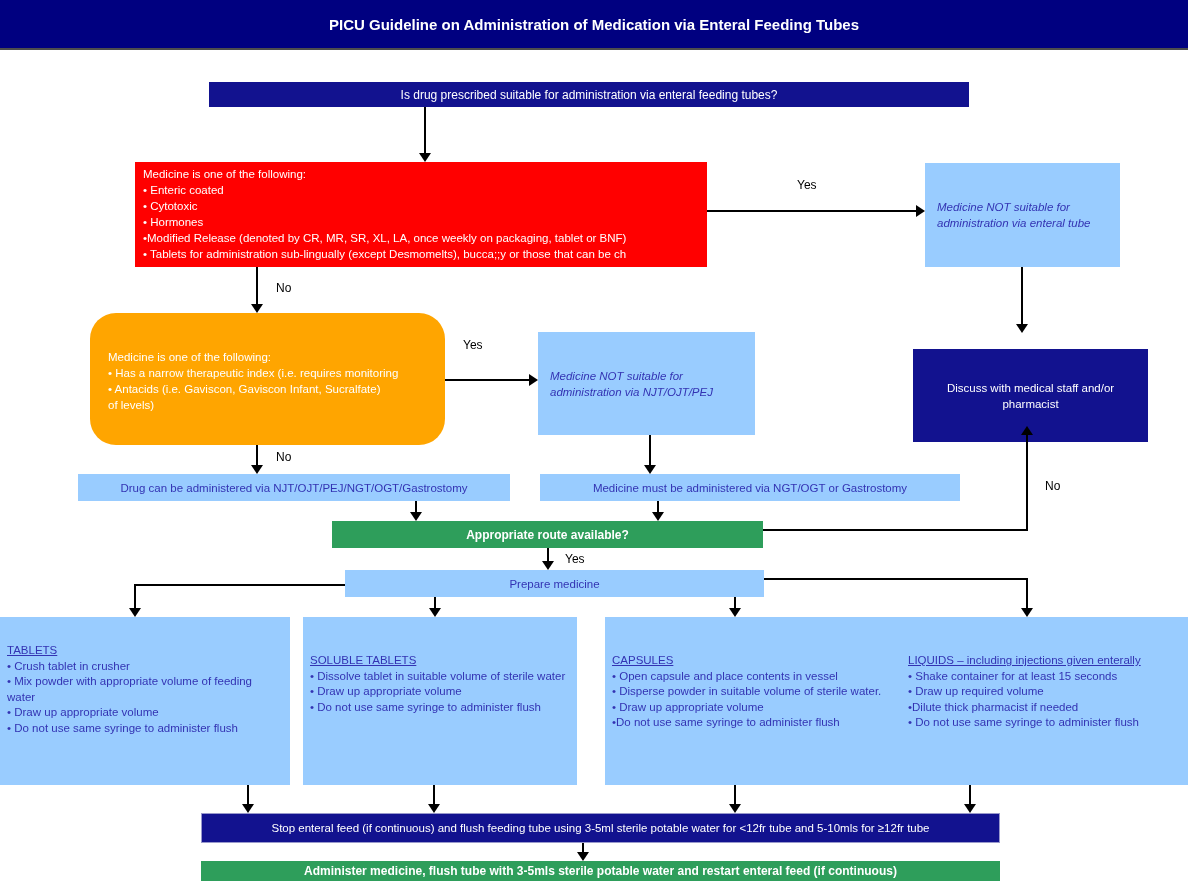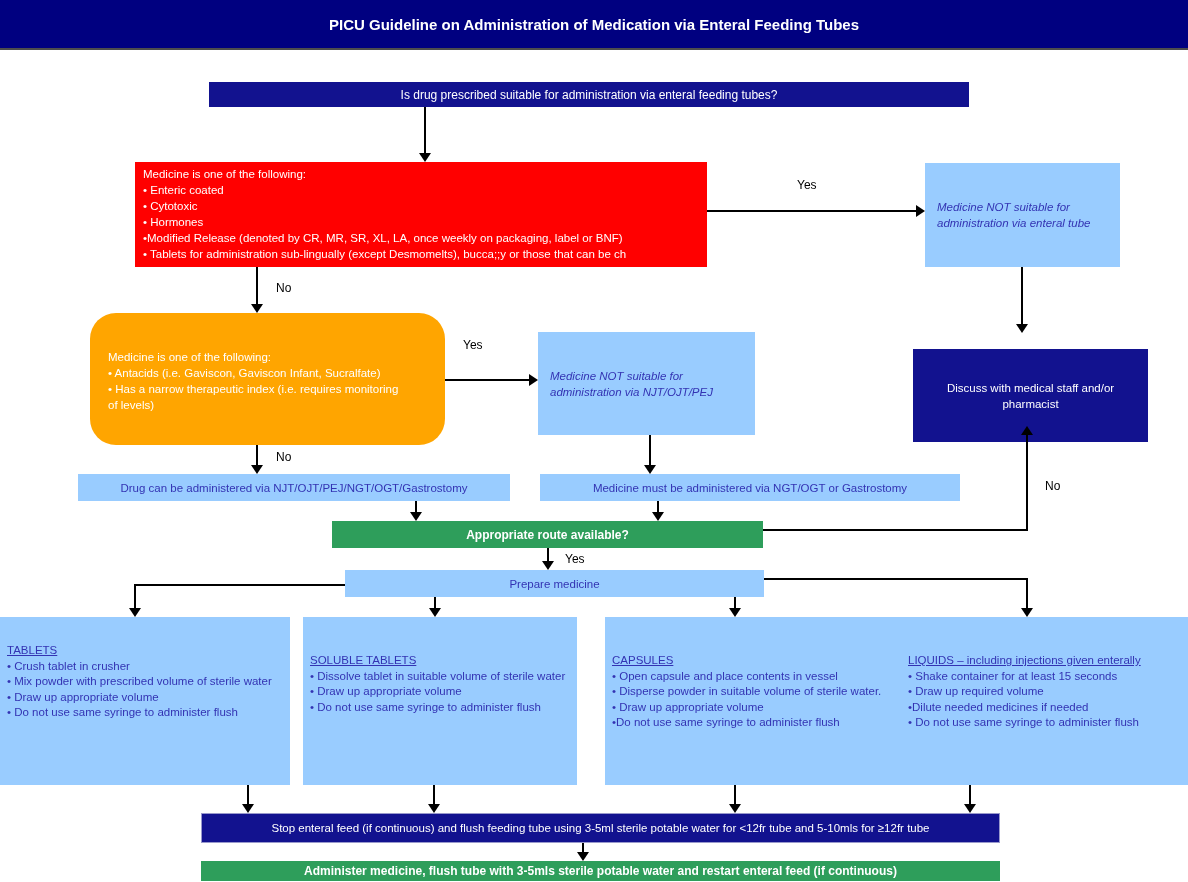--- a/index.html
+++ b/index.html
@@ -52,21 +52,21 @@
   </div>
 
   <div class="ln" style="left:424px;top:107px;width:2px;height:46px;"></div>
   <div class="ah d" style="left:419px;top:153px;"></div>
 
   <div class="abs redbox">
     <div>Medicine is one of the following:</div>
     <div>• Enteric coated</div>
     <div>• Cytotoxic</div>
     <div>• Hormones</div>
-    <div>•Modified Release (denoted by CR, MR, SR, XL, LA, once weekly on packaging, label or BNF)</div>
+    <div>•Modified Release (denoted by CR, MR, SR, XL, LA, once weekly on packaging, tablet or BNF)</div>
     <div>• Tablets for administration sub-lingually (except Desmomelts), bucca;;y or those that can be ch</div>
   </div>
 
   <div class="abs lbl" style="left:797px;top:178px;">Yes</div>
   <div class="ln" style="left:707px;top:210px;width:209px;height:2px;"></div>
   <div class="ah r" style="left:916px;top:205px;"></div>
 
   <div class="abs bluebox sidebox" style="left:925px;top:163px;width:195px;height:104px;">
     <span>Medicine NOT suitable for administration via enteral tube</span>
   </div>
@@ -77,22 +77,22 @@
   <div class="abs navybox" style="left:913px;top:333px;width:235px;height:93px;font-size:11.5px;line-height:16px;padding:0 20px;margin-top:16px;">
     <span>Discuss with medical staff and/or pharmacist</span>
   </div>
 
   <div class="abs lbl" style="left:276px;top:281px;">No</div>
   <div class="ln" style="left:256px;top:267px;width:2px;height:37px;"></div>
   <div class="ah d" style="left:251px;top:304px;"></div>
 
   <div class="abs orangebox">
     <div>Medicine is one of the following:</div>
+    <div>• Has a narrow therapeutic index (i.e. requires monitoring</div>
     <div>• Antacids (i.e. Gaviscon, Gaviscon Infant, Sucralfate)</div>
-    <div>• Has a narrow therapeutic index (i.e. requires monitoring</div>
     <div>of levels)</div>
   </div>
 
   <div class="abs lbl" style="left:463px;top:338px;">Yes</div>
   <div class="ln" style="left:445px;top:379px;width:84px;height:2px;"></div>
   <div class="ah r" style="left:529px;top:374px;"></div>
 
   <div class="abs bluebox sidebox" style="left:538px;top:332px;width:217px;height:103px;align-items:center;">
     <span>Medicine NOT suitable for administration via NJT/OJT/PEJ</span>
   </div>
@@ -145,21 +145,21 @@
   <div class="ah d" style="left:729px;top:608px;"></div>
 
   <div class="ln" style="left:764px;top:578px;width:264px;height:2px;"></div>
   <div class="ln" style="left:1026px;top:578px;width:2px;height:30px;"></div>
   <div class="ah d" style="left:1021px;top:608px;"></div>
 
   <div class="abs prepbox" style="left:0px;width:290px;padding-top:26px;">
     <div class="inner">
       <div class="hd">TABLETS</div>
       <div>• Crush tablet in crusher</div>
-      <div>• Mix powder with prescribed volume of sterile water</div>
+      <div>• Mix powder with appropriate volume of feeding water</div>
       <div>• Draw up appropriate volume</div>
       <div>• Do not  use same syringe to administer flush</div>
     </div>
   </div>
 
   <div class="abs prepbox" style="left:303px;width:274px;padding-top:36px;">
     <div class="inner">
       <div class="hd">SOLUBLE TABLETS</div>
       <div>• Dissolve tablet in suitable volume of sterile water</div>
       <div>• Draw up appropriate volume</div>
@@ -175,21 +175,21 @@
       <div>• Draw up appropriate volume</div>
       <div>•Do not use same syringe to administer flush</div>
     </div>
   </div>
 
   <div class="abs prepbox" style="left:903px;width:285px;padding-top:36px;">
     <div class="inner" style="padding:0 5px;">
       <div class="hd">LIQUIDS – including injections given enterally</div>
       <div>• Shake container for at least 15 seconds</div>
       <div>• Draw up required volume</div>
-      <div>•Dilute needed medicines if needed</div>
+      <div>•Dilute thick pharmacist if needed</div>
       <div>• Do not use same syringe to administer flush</div>
     </div>
   </div>
 
   <div class="ln" style="left:247px;top:785px;width:2px;height:19px;"></div>
   <div class="ah d" style="left:242px;top:804px;"></div>
   <div class="ln" style="left:433px;top:785px;width:2px;height:19px;"></div>
   <div class="ah d" style="left:428px;top:804px;"></div>
   <div class="ln" style="left:734px;top:785px;width:2px;height:19px;"></div>
   <div class="ah d" style="left:729px;top:804px;"></div>

